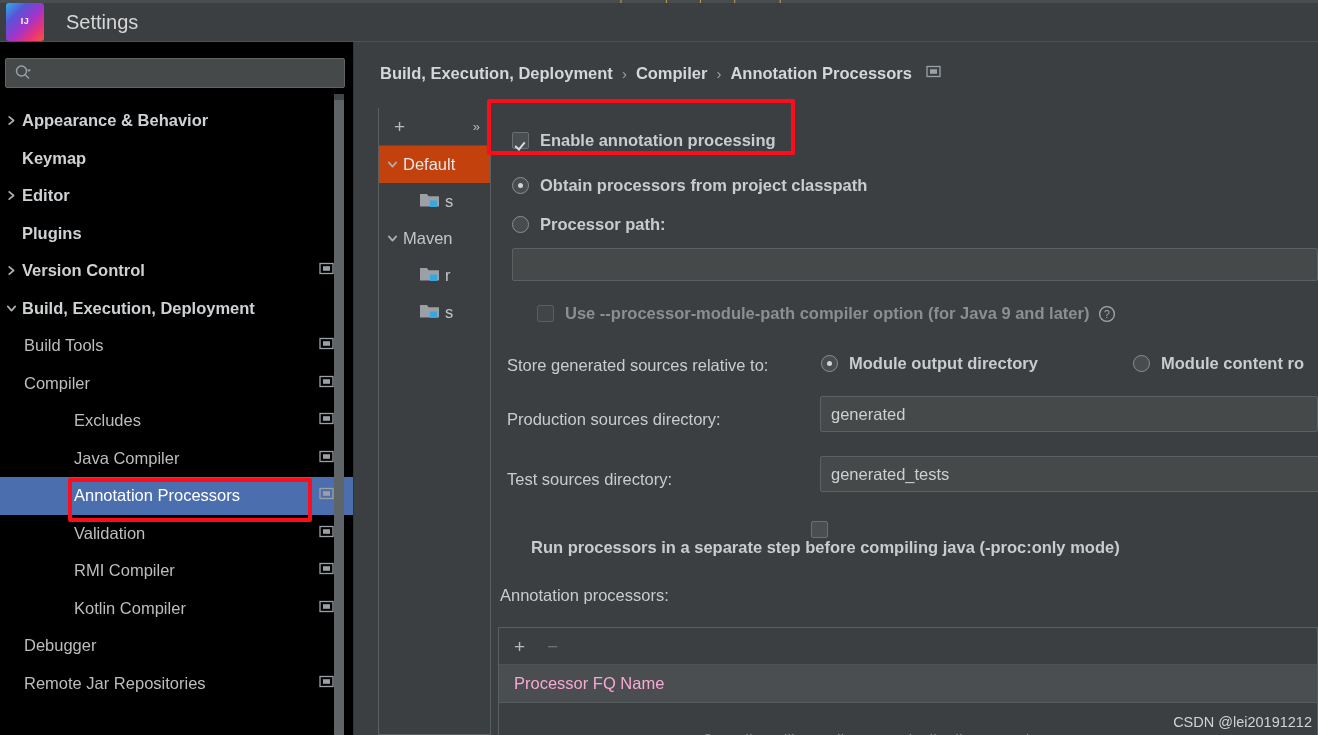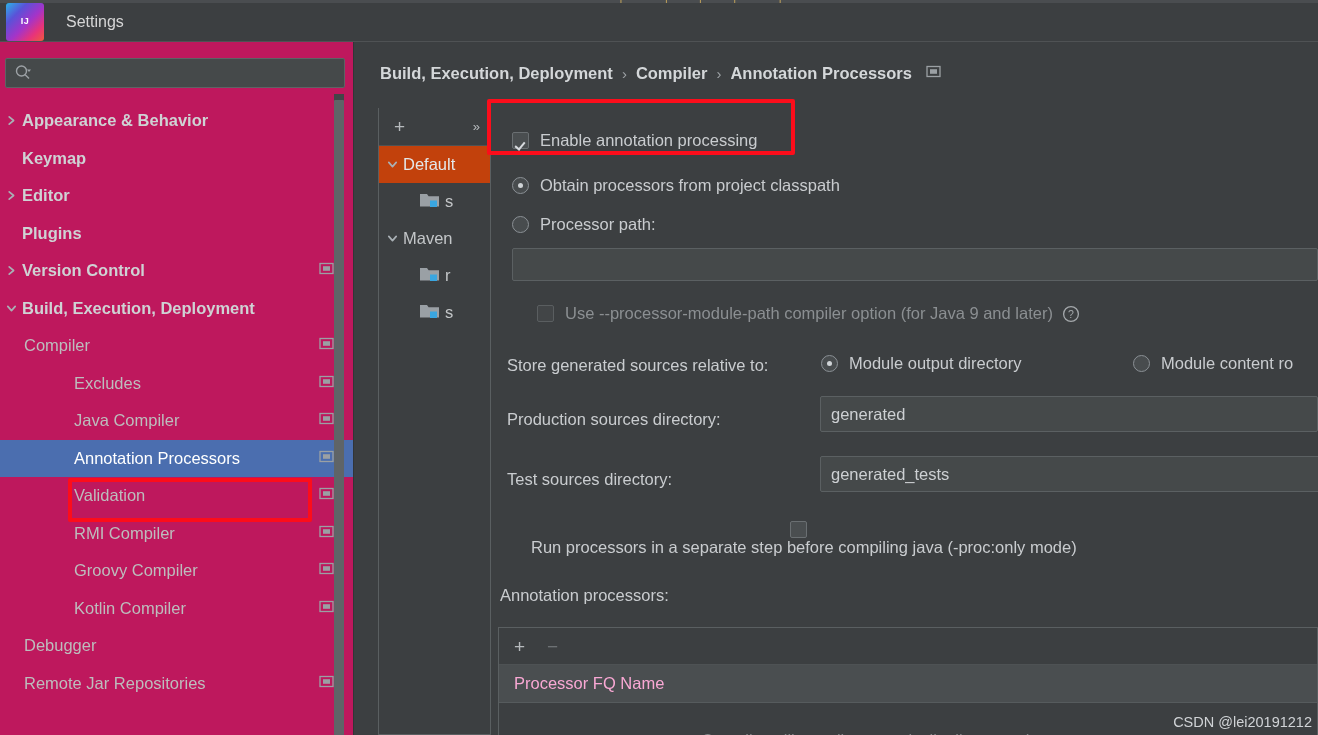--- a/index.html
+++ b/index.html
@@ -75,39 +75,39 @@
     line-height: 1;
     margin-top: -2px;
   }
   .ij-logo-inner .ij-bar {
     position: absolute;
     bottom: 3px; left: 3px; right: 3px;
     height: 3px;
     background: #d8d8d8;
   }
   .window-title {
-    font-size: 16px;
+    font-size: 20px;
     color: #d6d6d6;
     margin-left: 22px;
     font-weight: normal;
   }
 
   .titlebar-sep {
     position: absolute;
     left: 0; top: 41px;
     width: 1318px; height: 1px;
     background: #4f5254;
   }
 
   
   .sidebar {
     position: absolute;
     left: 0; top: 42px;
     width: 354px; height: 693px;
-    background: #be185d;
+    background: #000000;
     overflow: hidden;
   }
 
   .search-wrap {
     position: absolute;
     left: 5px; top: 16px;
     width: 340px; height: 30px;
     background: #45494a;
     border: 1px solid #5e6364;
     border-radius: 2px;
@@ -287,21 +287,21 @@
   }
   .radio.checked::after {
     content: "";
     position: absolute;
     left: 5px; top: 5px;
     width: 5px; height: 5px;
     border-radius: 50%;
     background: #cfd3d6;
   }
 
-  .lbl { font-size: 16.5px; color: #c9cccf; margin-left: 11px; }
+  .lbl { font-size: 16.5px; color: #c9cccf; margin-left: 11px; font-weight: bold; }
   .lbl.dim { color: #8b8f92; }
 
   .help-icon { width: 18px; height: 18px; margin-left: 9px; flex: none; }
 
   .textfield {
     background: #45494a;
     border: 1px solid #5b6062;
     border-radius: 2px;
     font-size: 16.5px;
     color: #cdd0d3;
@@ -456,20 +456,32 @@
           <span class="twisty ">
             <svg width="11" height="11" viewBox="0 0 11 11">
               <polyline points="1.8,3.4 5.5,7.6 9.2,3.4" fill="none" stroke="#a9b0b5" stroke-width="1.7" stroke-linecap="round" stroke-linejoin="round"></polyline>
             </svg>
           </span>
           <span class="tree-label">Build, Execution, Deployment</span>
         </div>
         <div class="tree-row lvl1">
           <span class="twisty ind1">
             <svg width="11" height="11" viewBox="0 0 11 11">
+              <polyline points="3.2,1.8 7.6,5.5 3.2,9.2" fill="none" stroke="#a9b0b5" stroke-width="1.7" stroke-linecap="round" stroke-linejoin="round"></polyline>
+            </svg>
+          </span>
+          <span class="tree-label">Build Tools</span>
+          <span><svg class="proj-icon" viewBox="0 0 15 15">
+              <rect x="1" y="2.5" width="13" height="10" fill="none" stroke="#9ba0a4" stroke-width="1.3"></rect>
+              <rect x="4" y="5.2" width="7" height="4.6" fill="#9ba0a4"></rect>
+            </svg></span>
+        </div>
+        <div class="tree-row lvl1">
+          <span class="twisty ind1">
+            <svg width="11" height="11" viewBox="0 0 11 11">
               <polyline points="1.8,3.4 5.5,7.6 9.2,3.4" fill="none" stroke="#a9b0b5" stroke-width="1.7" stroke-linecap="round" stroke-linejoin="round"></polyline>
             </svg>
           </span>
           <span class="tree-label">Compiler</span>
           <span><svg class="proj-icon" viewBox="0 0 15 15">
               <rect x="1" y="2.5" width="13" height="10" fill="none" stroke="#9ba0a4" stroke-width="1.3"></rect>
               <rect x="4" y="5.2" width="7" height="4.6" fill="#9ba0a4"></rect>
             </svg></span>
         </div>
         <div class="tree-row lvl2">
@@ -500,28 +512,20 @@
           <span class="twisty ind2-noarrow" style="width: auto;"></span>
           <span class="tree-label">Validation</span>
           <span><svg class="proj-icon" viewBox="0 0 15 15">
               <rect x="1" y="2.5" width="13" height="10" fill="none" stroke="#9ba0a4" stroke-width="1.3"></rect>
               <rect x="4" y="5.2" width="7" height="4.6" fill="#9ba0a4"></rect>
             </svg></span>
         </div>
         <div class="tree-row lvl2">
           <span class="twisty ind2-noarrow" style="width: auto;"></span>
           <span class="tree-label">RMI Compiler</span>
-          <span><svg class="proj-icon" viewBox="0 0 15 15">
-              <rect x="1" y="2.5" width="13" height="10" fill="none" stroke="#9ba0a4" stroke-width="1.3"></rect>
-              <rect x="4" y="5.2" width="7" height="4.6" fill="#9ba0a4"></rect>
-            </svg></span>
-        </div>
-        <div class="tree-row lvl2">
-          <span class="twisty ind2-noarrow" style="width: auto;"></span>
-          <span class="tree-label">Groovy Compiler</span>
           <span><svg class="proj-icon" viewBox="0 0 15 15">
               <rect x="1" y="2.5" width="13" height="10" fill="none" stroke="#9ba0a4" stroke-width="1.3"></rect>
               <rect x="4" y="5.2" width="7" height="4.6" fill="#9ba0a4"></rect>
             </svg></span>
         </div>
         <div class="tree-row lvl2">
           <span class="twisty ind2-noarrow" style="width: auto;"></span>
           <span class="tree-label">Kotlin Compiler</span>
           <span><svg class="proj-icon" viewBox="0 0 15 15">
               <rect x="1" y="2.5" width="13" height="10" fill="none" stroke="#9ba0a4" stroke-width="1.3"></rect>

